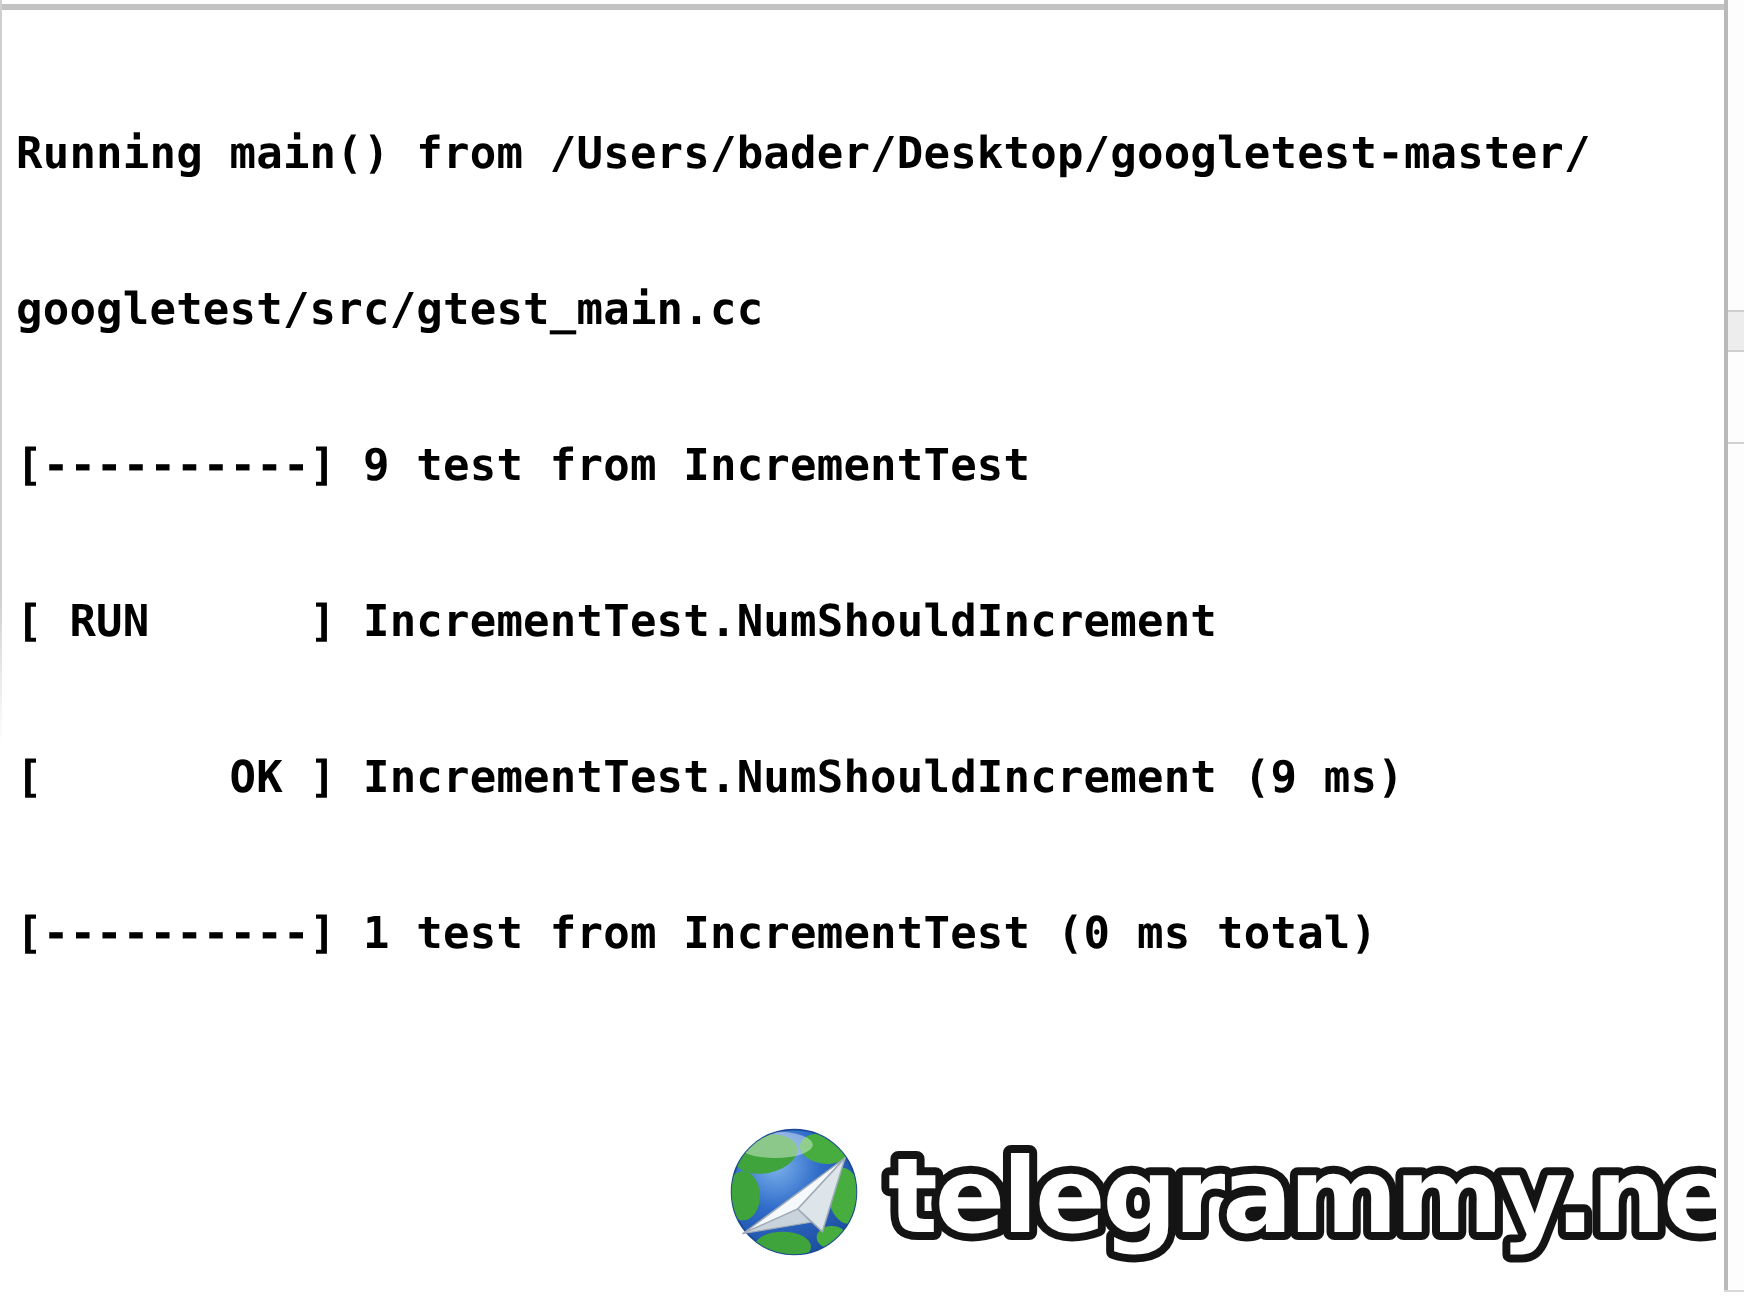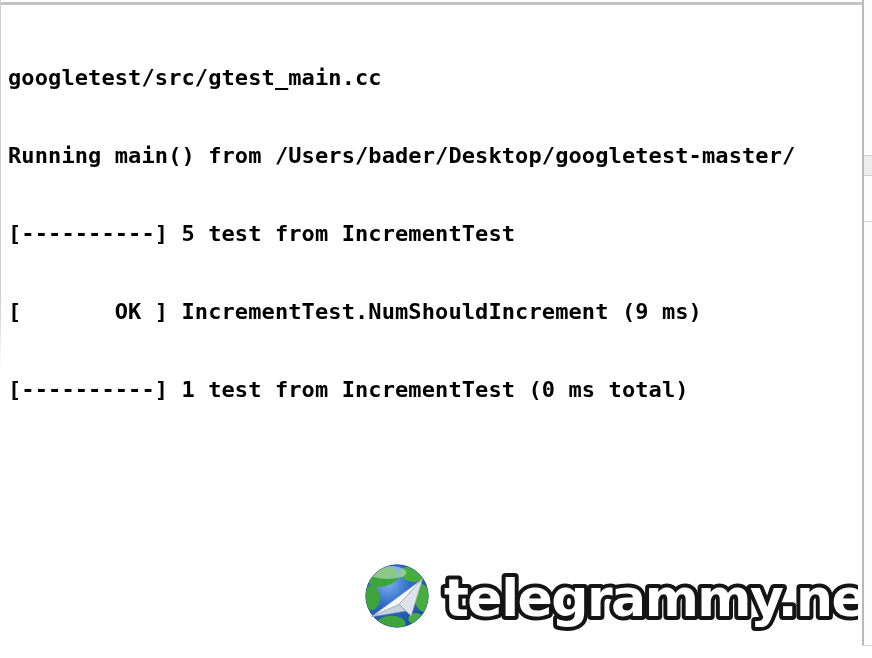--- a/index.html
+++ b/index.html
@@ -101,23 +101,24 @@
     fill: #ffffff;
   }
 </style>
 </head>
 <body>
 
 <div class="top-border"></div>
 <div class="left-border"></div>
 
 <div class="console">
+  <div class="console-line">Running main() from /Users/bader/Desktop/googletest-master/</div>
   <div class="console-line">googletest/src/gtest_main.cc</div>
-  <div class="console-line">Running main() from /Users/bader/Desktop/googletest-master/</div>
-  <div class="console-line">[----------] 5 test from IncrementTest</div>
+  <div class="console-line">[----------] 9 test from IncrementTest</div>
+  <div class="console-line">[ RUN      ] IncrementTest.NumShouldIncrement</div>
   <div class="console-line">[       OK ] IncrementTest.NumShouldIncrement (9 ms)</div>
   <div class="console-line">[----------] 1 test from IncrementTest (0 ms total)</div>
   
   
   
   
   
 </div>
 
 <div class="scrollbar-line"></div>

